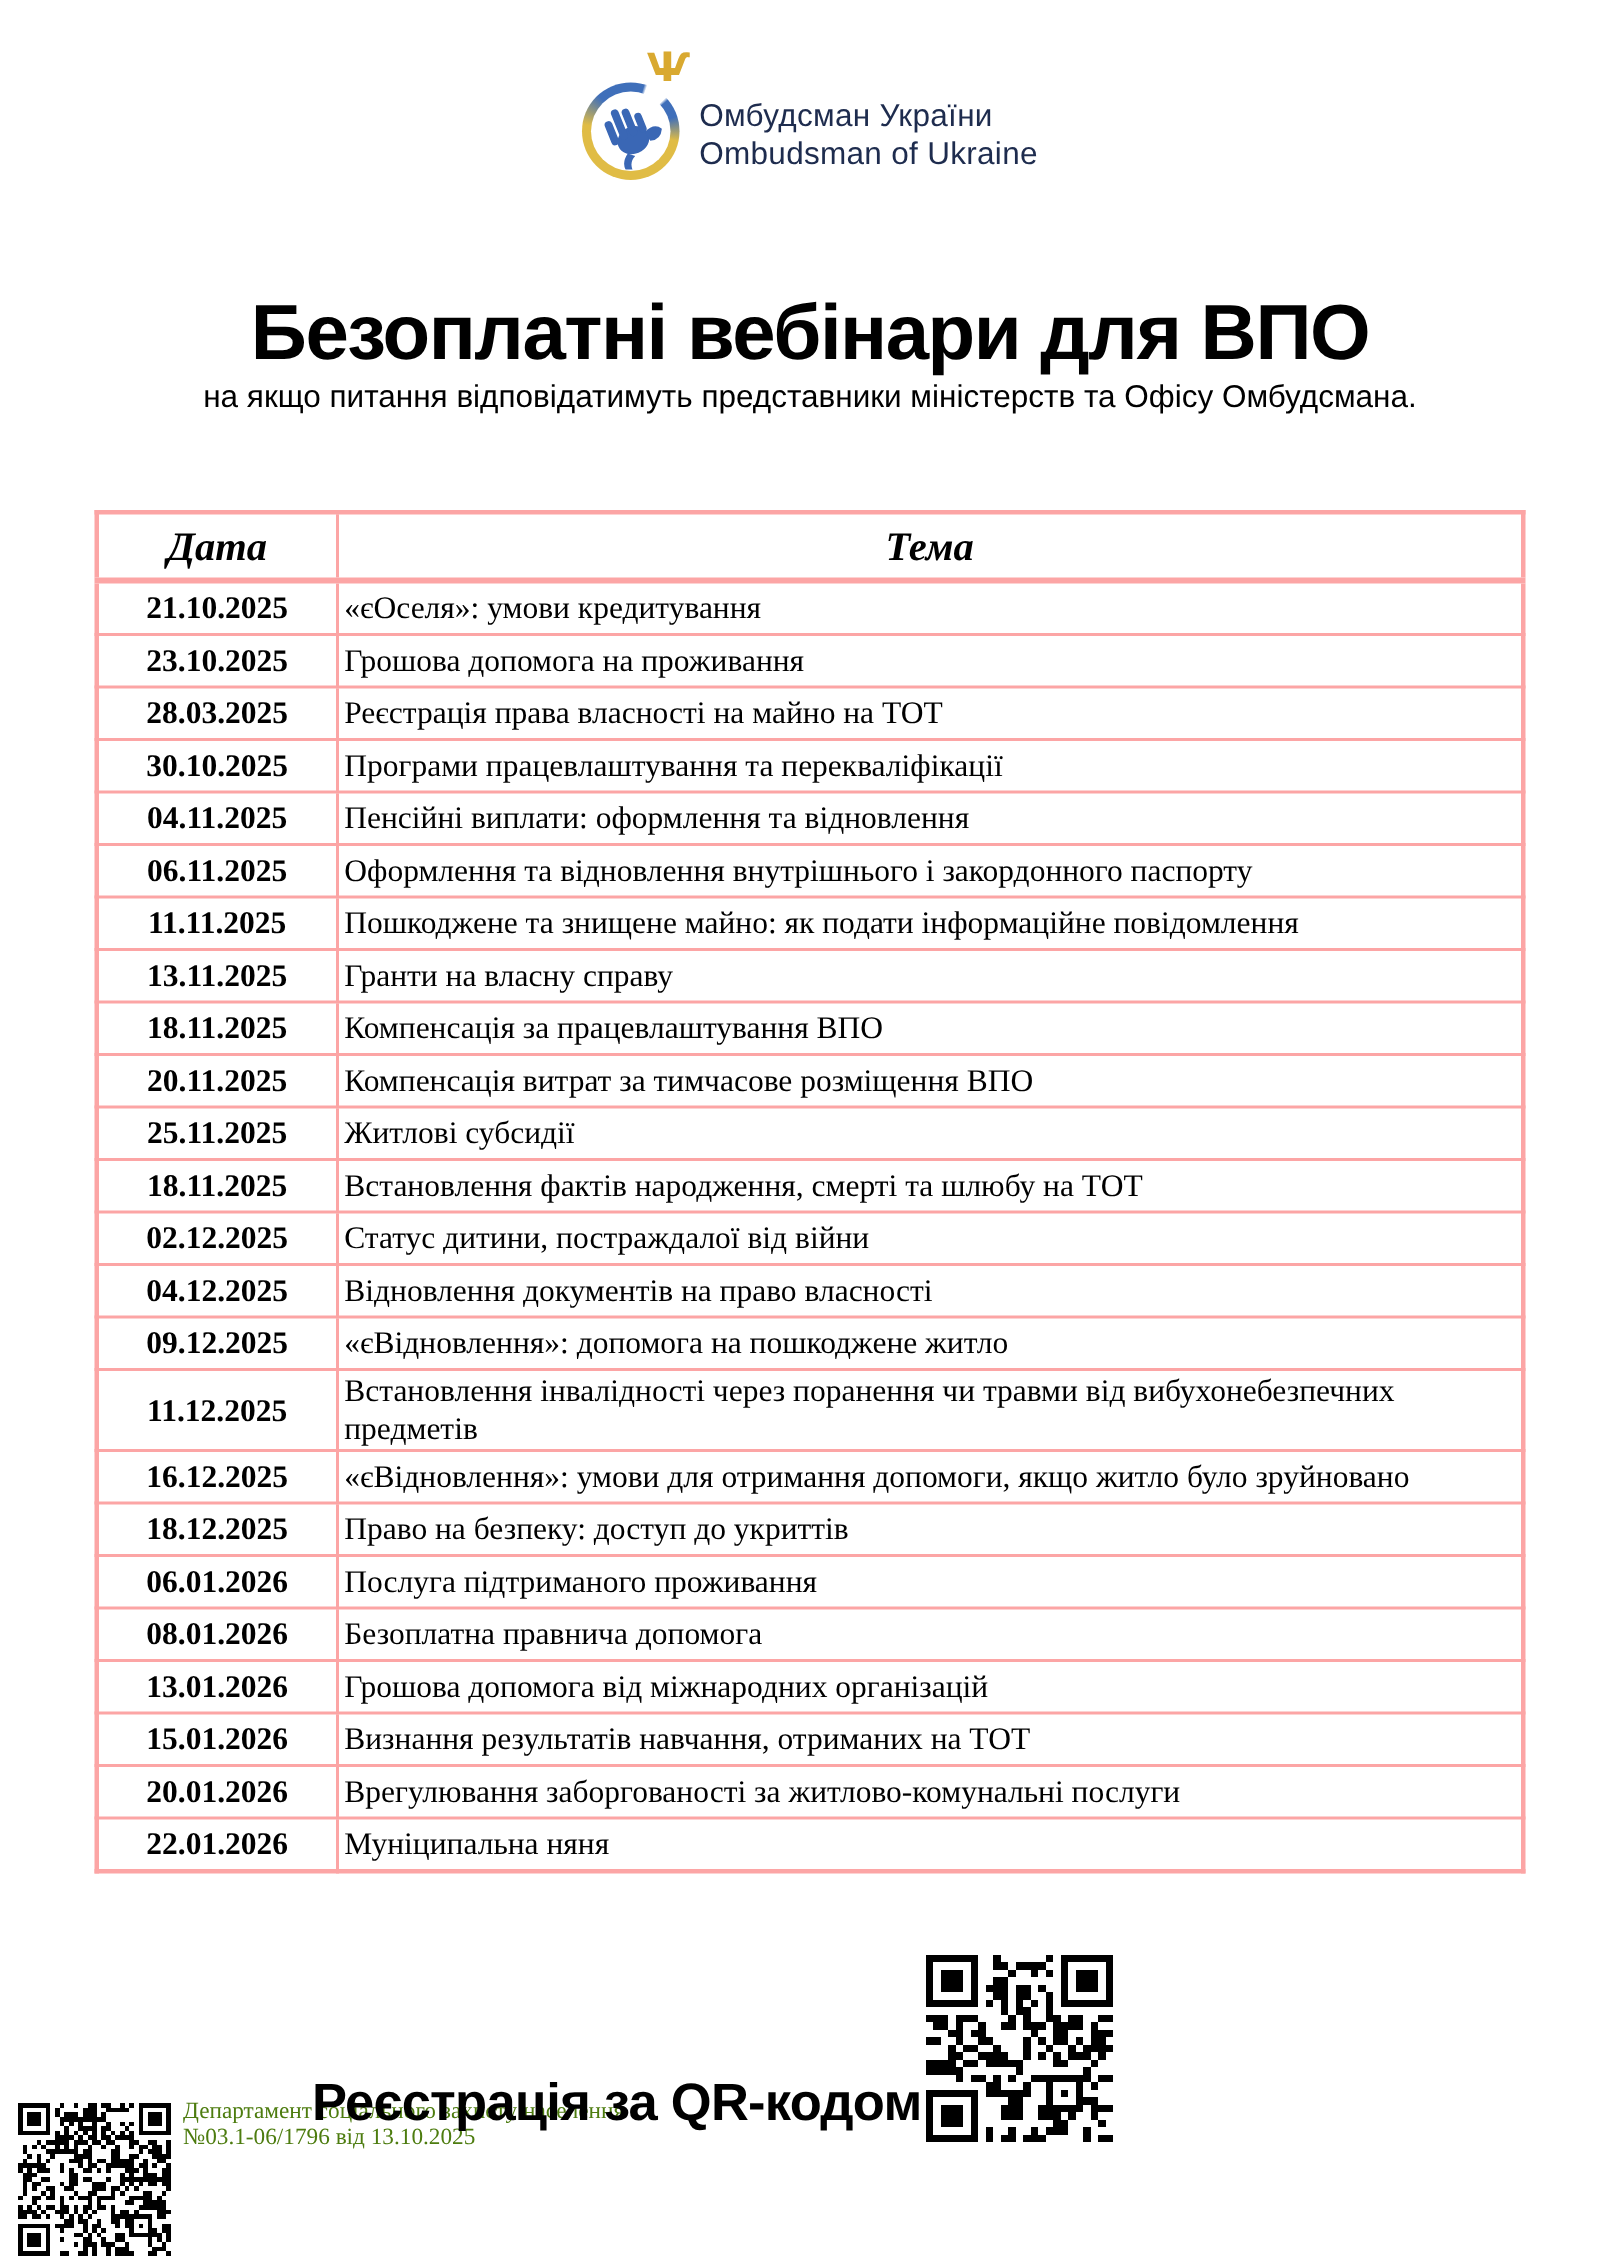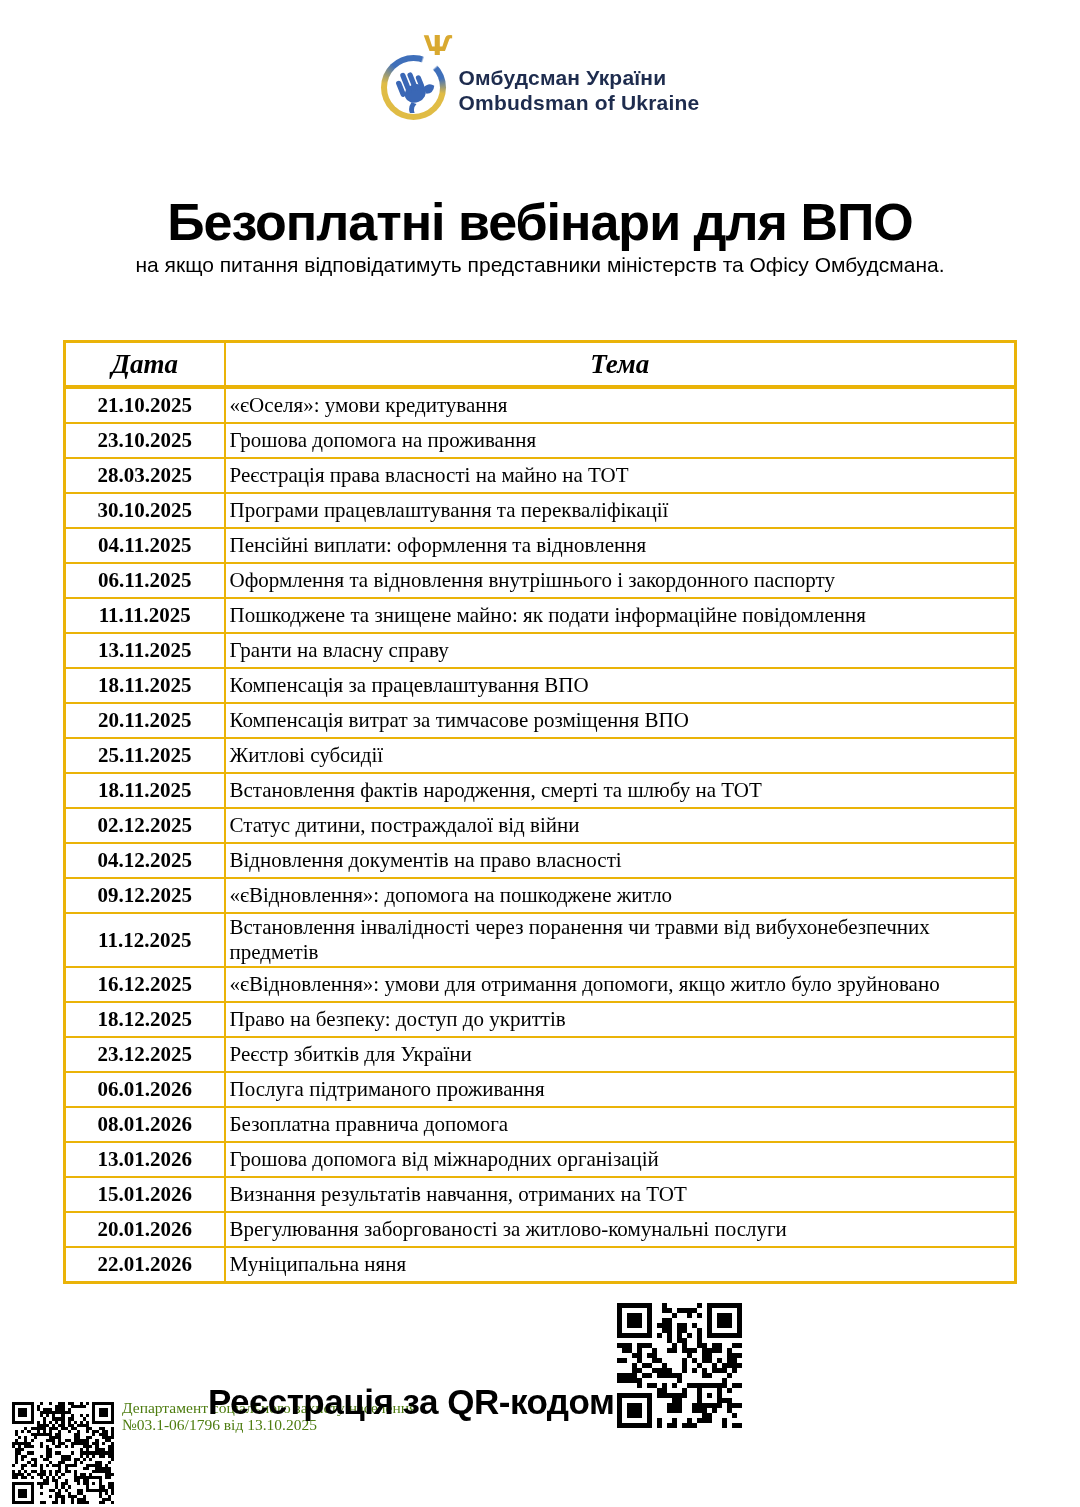--- a/index.html
+++ b/index.html
@@ -10,30 +10,30 @@
   
   .logo-row{position:absolute;top:36px;left:0;width:100%;display:flex;justify-content:center;align-items:flex-start;gap:8px;}
   .logo-mark{position:relative;width:70px;height:86px;flex:0 0 auto;}
   .logo-ring{
     position:absolute;left:0;top:19px;width:65px;height:65px;border-radius:50%;
     background:conic-gradient(#3f6fba 0deg 16deg,#ffffff 20deg 46deg,#3f6fba 50deg 72deg,#e0bc45 102deg 278deg,#3f6fba 318deg 360deg);
   }
   .logo-ring::after{content:"";position:absolute;left:6px;top:6px;width:53px;height:53px;border-radius:50%;background:#fff;}
   .logo-hand{position:absolute;left:8px;top:27px;width:50px;height:50px;z-index:2;}
   .trident{position:absolute;left:43px;top:-4px;font-size:27px;line-height:1;font-weight:700;color:#d9a930;z-index:3;font-family:"DejaVu Sans",sans-serif;}
-  .logo-text{margin-top:30px;font-weight:700;font-size:21px;line-height:1.18;color:#1e2c4e;letter-spacing:.2px;}
+  .logo-text{margin-top:30px;font-weight:400;font-size:21px;line-height:1.18;color:#1e2c4e;letter-spacing:.2px;}
   
   .doc-title{position:absolute;top:192px;left:0;width:100%;text-align:center;font-size:52px;font-weight:700;letter-spacing:-1px;}
   .doc-subtitle{position:absolute;top:253px;left:0;width:100%;text-align:center;font-size:21px;}
   
   table.schedule{
     position:absolute;left:63px;top:340px;width:954px;border-collapse:collapse;
     font-family:"Liberation Serif",serif;table-layout:fixed;
   }
-  table.schedule,table.schedule th,table.schedule td{border:2px solid #eab308;}
+  table.schedule,table.schedule th,table.schedule td{border:2px solid #fca5a5;}
   table.schedule{border-width:3px;}
   table.schedule th{
     height:42px;font-size:27px;font-weight:700;font-style:italic;text-align:center;
     border-bottom-width:4px;padding:0;
   }
   table.schedule col.c-date{width:160px;}
   table.schedule td{height:31px;font-size:21px;padding:1px 4px;}
   td.date-cell{text-align:center;font-weight:700;}
   td.topic-cell{text-align:left;padding-left:7px;}
   
@@ -153,24 +153,20 @@
           <td class="date-cell">11.12.2025</td>
           <td class="topic-cell">Встановлення інвалідності через поранення чи травми від вибухонебезпечних предметів</td>
         </tr>
         <tr>
           <td class="date-cell">16.12.2025</td>
           <td class="topic-cell">«єВідновлення»: умови для отримання допомоги, якщо житло було зруйновано</td>
         </tr>
         <tr>
           <td class="date-cell">18.12.2025</td>
           <td class="topic-cell">Право на безпеку: доступ до укриттів</td>
-        </tr>
-        <tr>
-          <td class="date-cell">23.12.2025</td>
-          <td class="topic-cell">Реєстр збитків для України</td>
         </tr>
         <tr>
           <td class="date-cell">06.01.2026</td>
           <td class="topic-cell">Послуга підтриманого проживання</td>
         </tr>
         <tr>
           <td class="date-cell">08.01.2026</td>
           <td class="topic-cell">Безоплатна правнича допомога</td>
         </tr>
         <tr>

